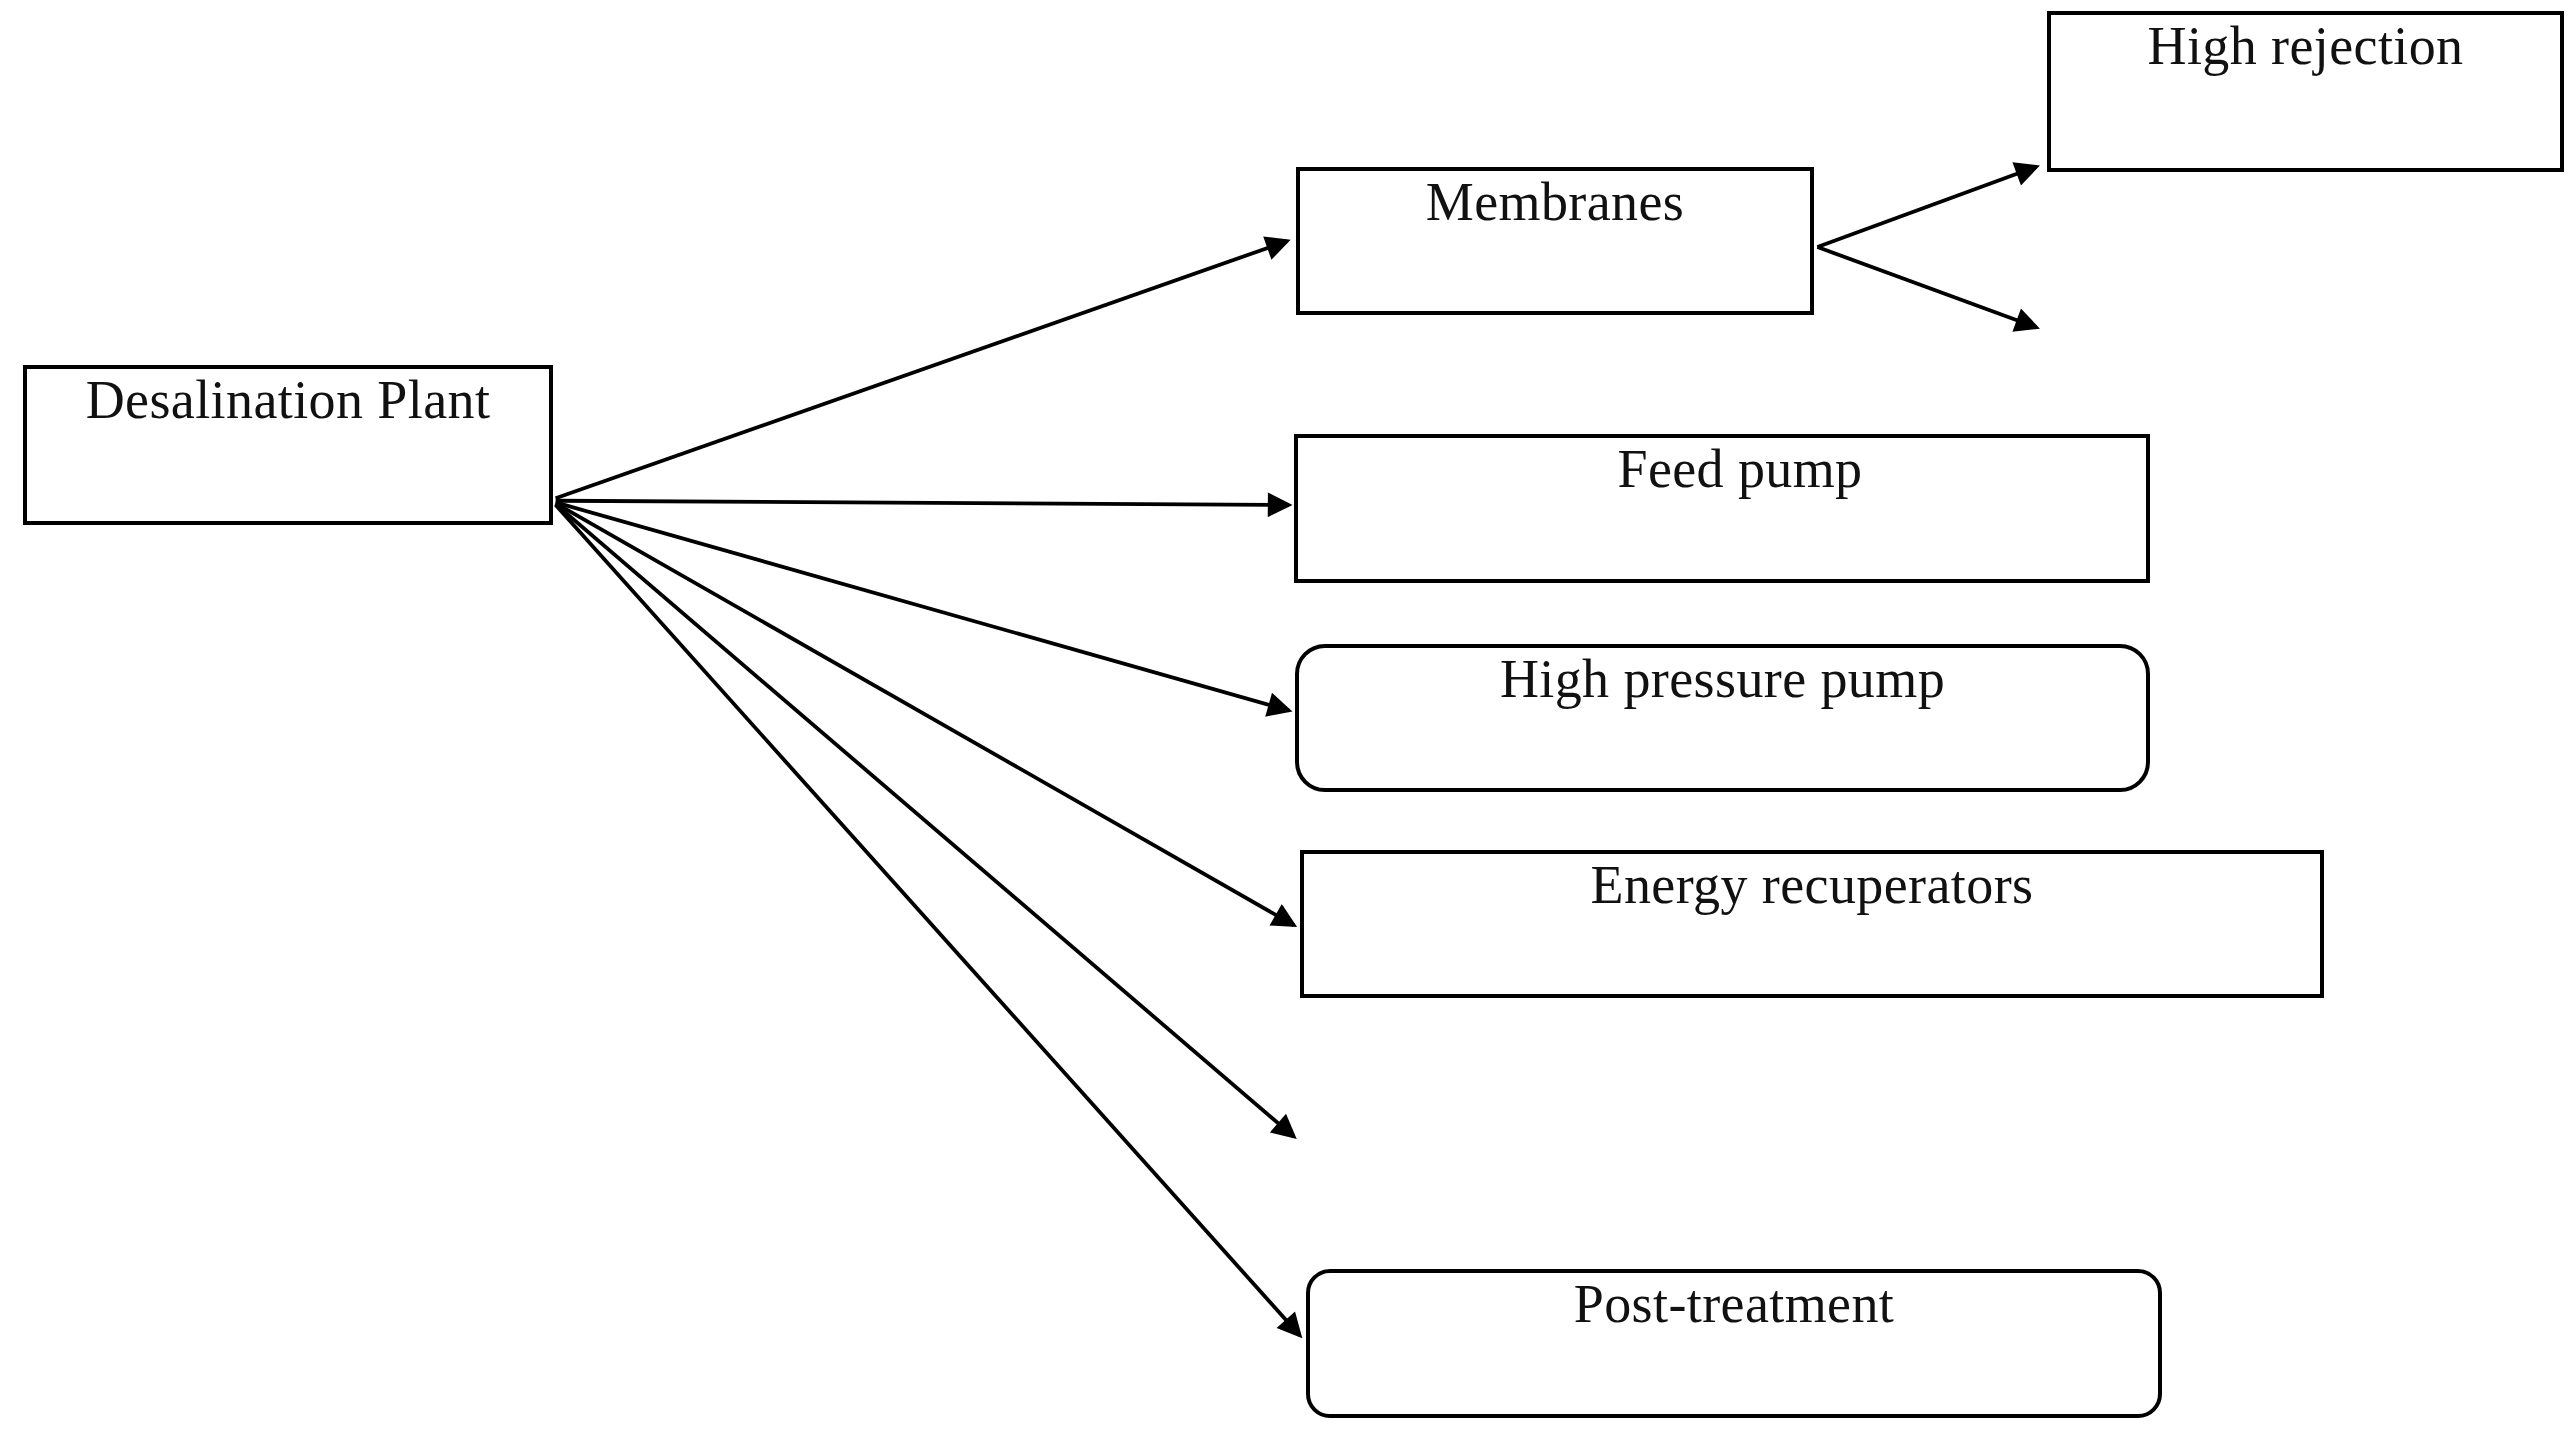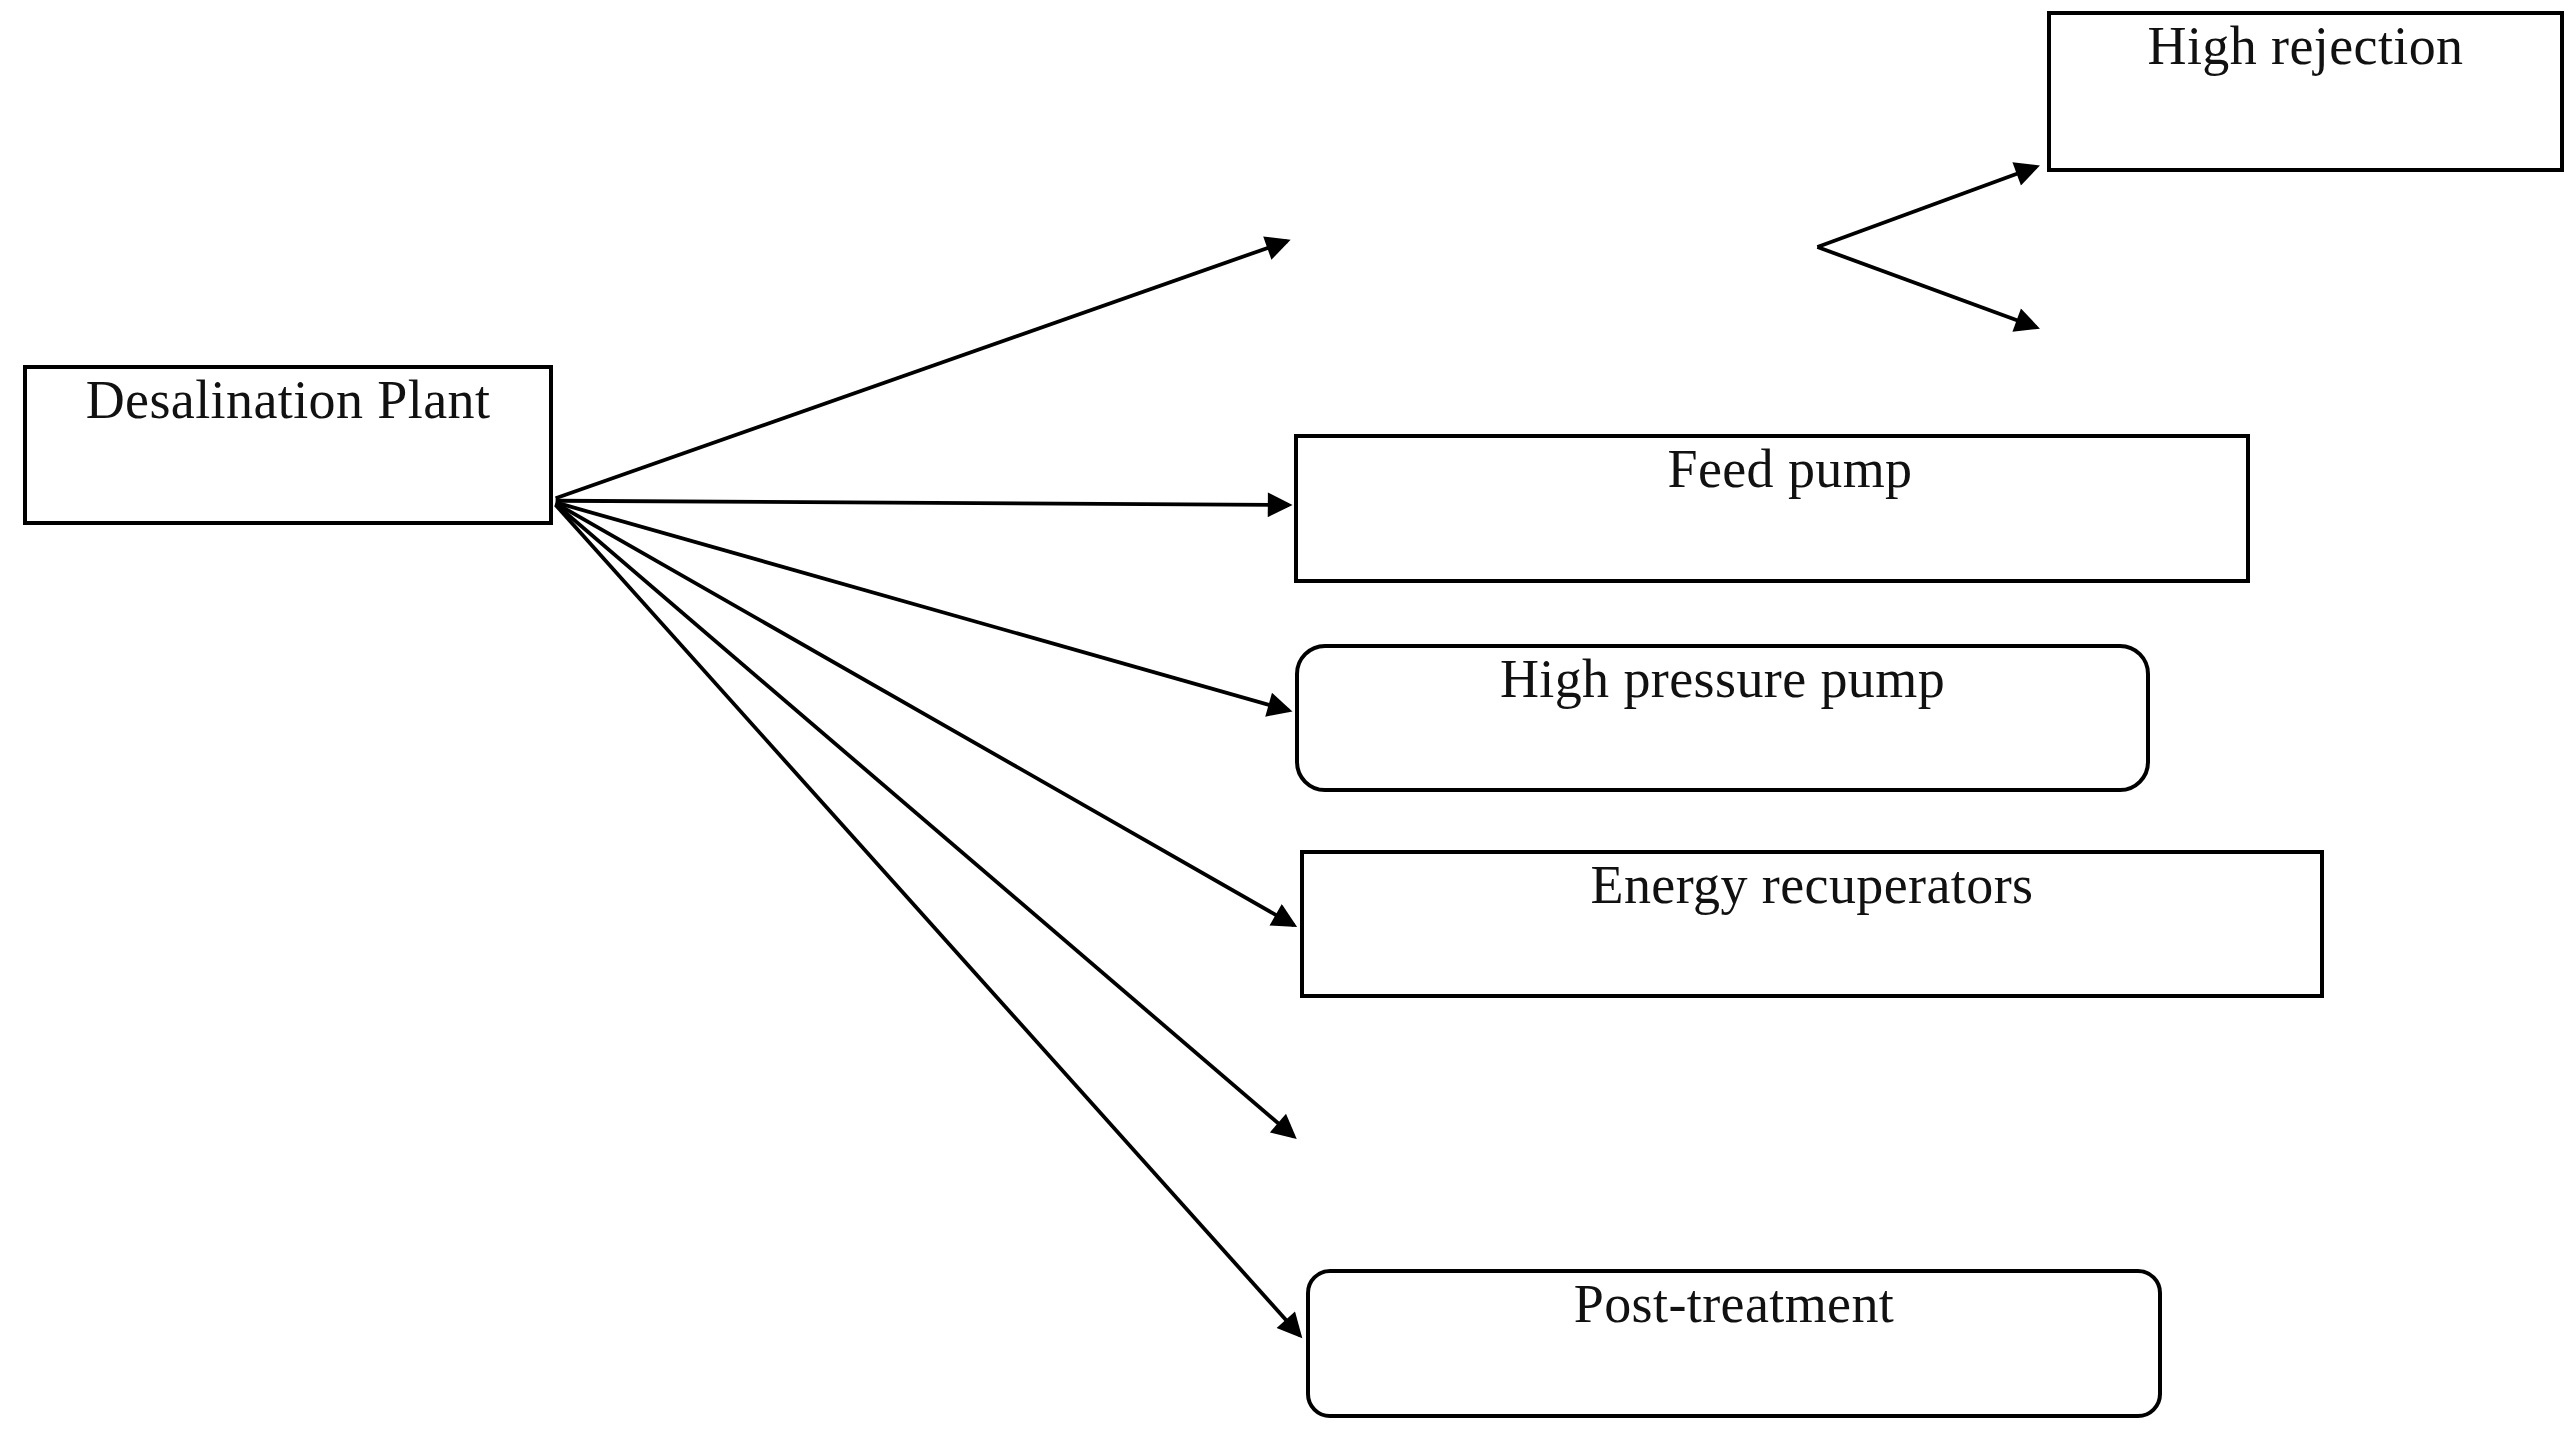--- a/index.html
+++ b/index.html
@@ -65,27 +65,30 @@
     <line class="edge" x1="657" y1="597" x2="1537" y2="1579" marker-end="url(#arrowhead)"></line>
 
     <line class="edge" x1="2149" y1="292" x2="2408" y2="197" marker-end="url(#arrowhead)"></line>
     <line class="edge" x1="2149" y1="292" x2="2408" y2="387" marker-end="url(#arrowhead)"></line>
   </svg>
 
   <div class="node node--desal" style="left:23px; top:365px; width:530px; height:160px;">
     <span>Desalination Plant</span>
   </div>
 
+  <div class="node" style="left:1296px; top:167px; width:518px; height:148px;">
+    <span>Membranes</span>
+  </div>
 
   <div class="node" style="left:2047px; top:11px; width:517px; height:161px;">
     <span>High rejection</span>
   </div>
 
 
-  <div class="node" style="left:1294px; top:434px; width:956px; height:149px;padding-left:36px;">
+  <div class="node" style="left:1294px; top:434px; width:856px; height:149px;padding-left:36px;">
     <span>Feed pump</span>
   </div>
 
   <div class="node" style="left:1295px; top:644px; width:855px; height:148px;border-radius:30px;">
     <span>High pressure pump</span>
   </div>
 
   <div class="node" style="left:1300px; top:850px; width:1024px; height:148px;">
     <span>Energy recuperators</span>
   </div>

